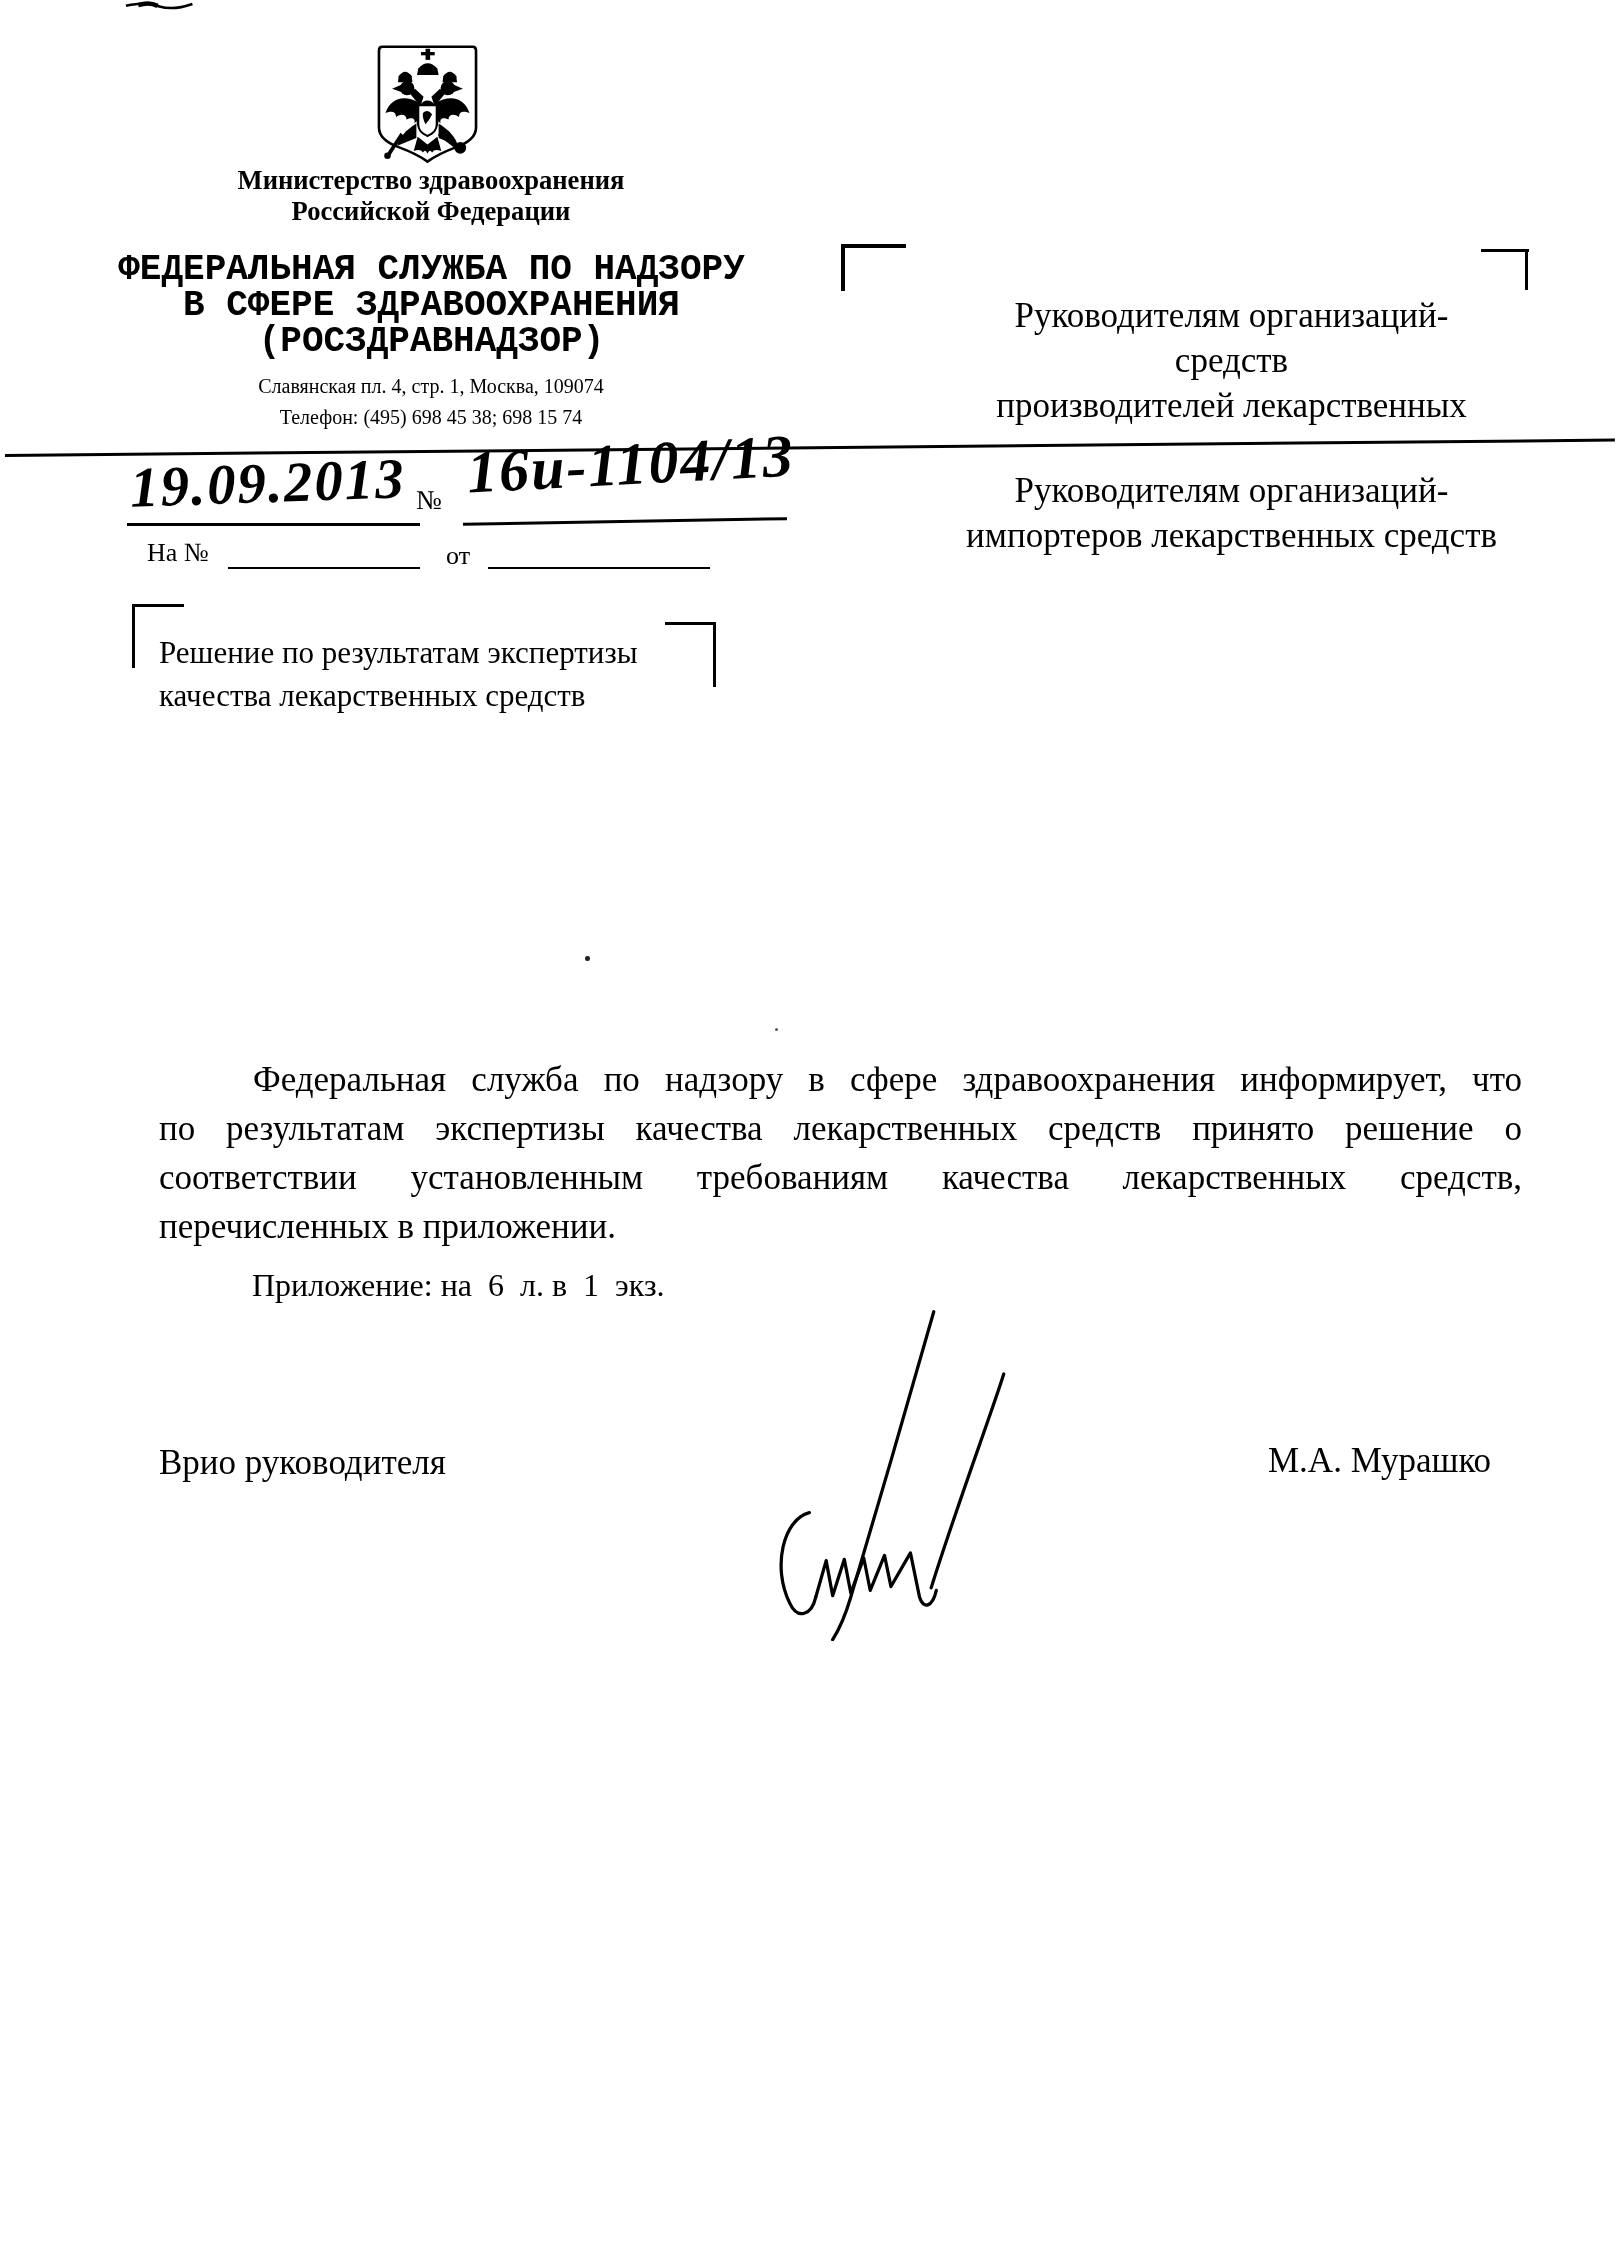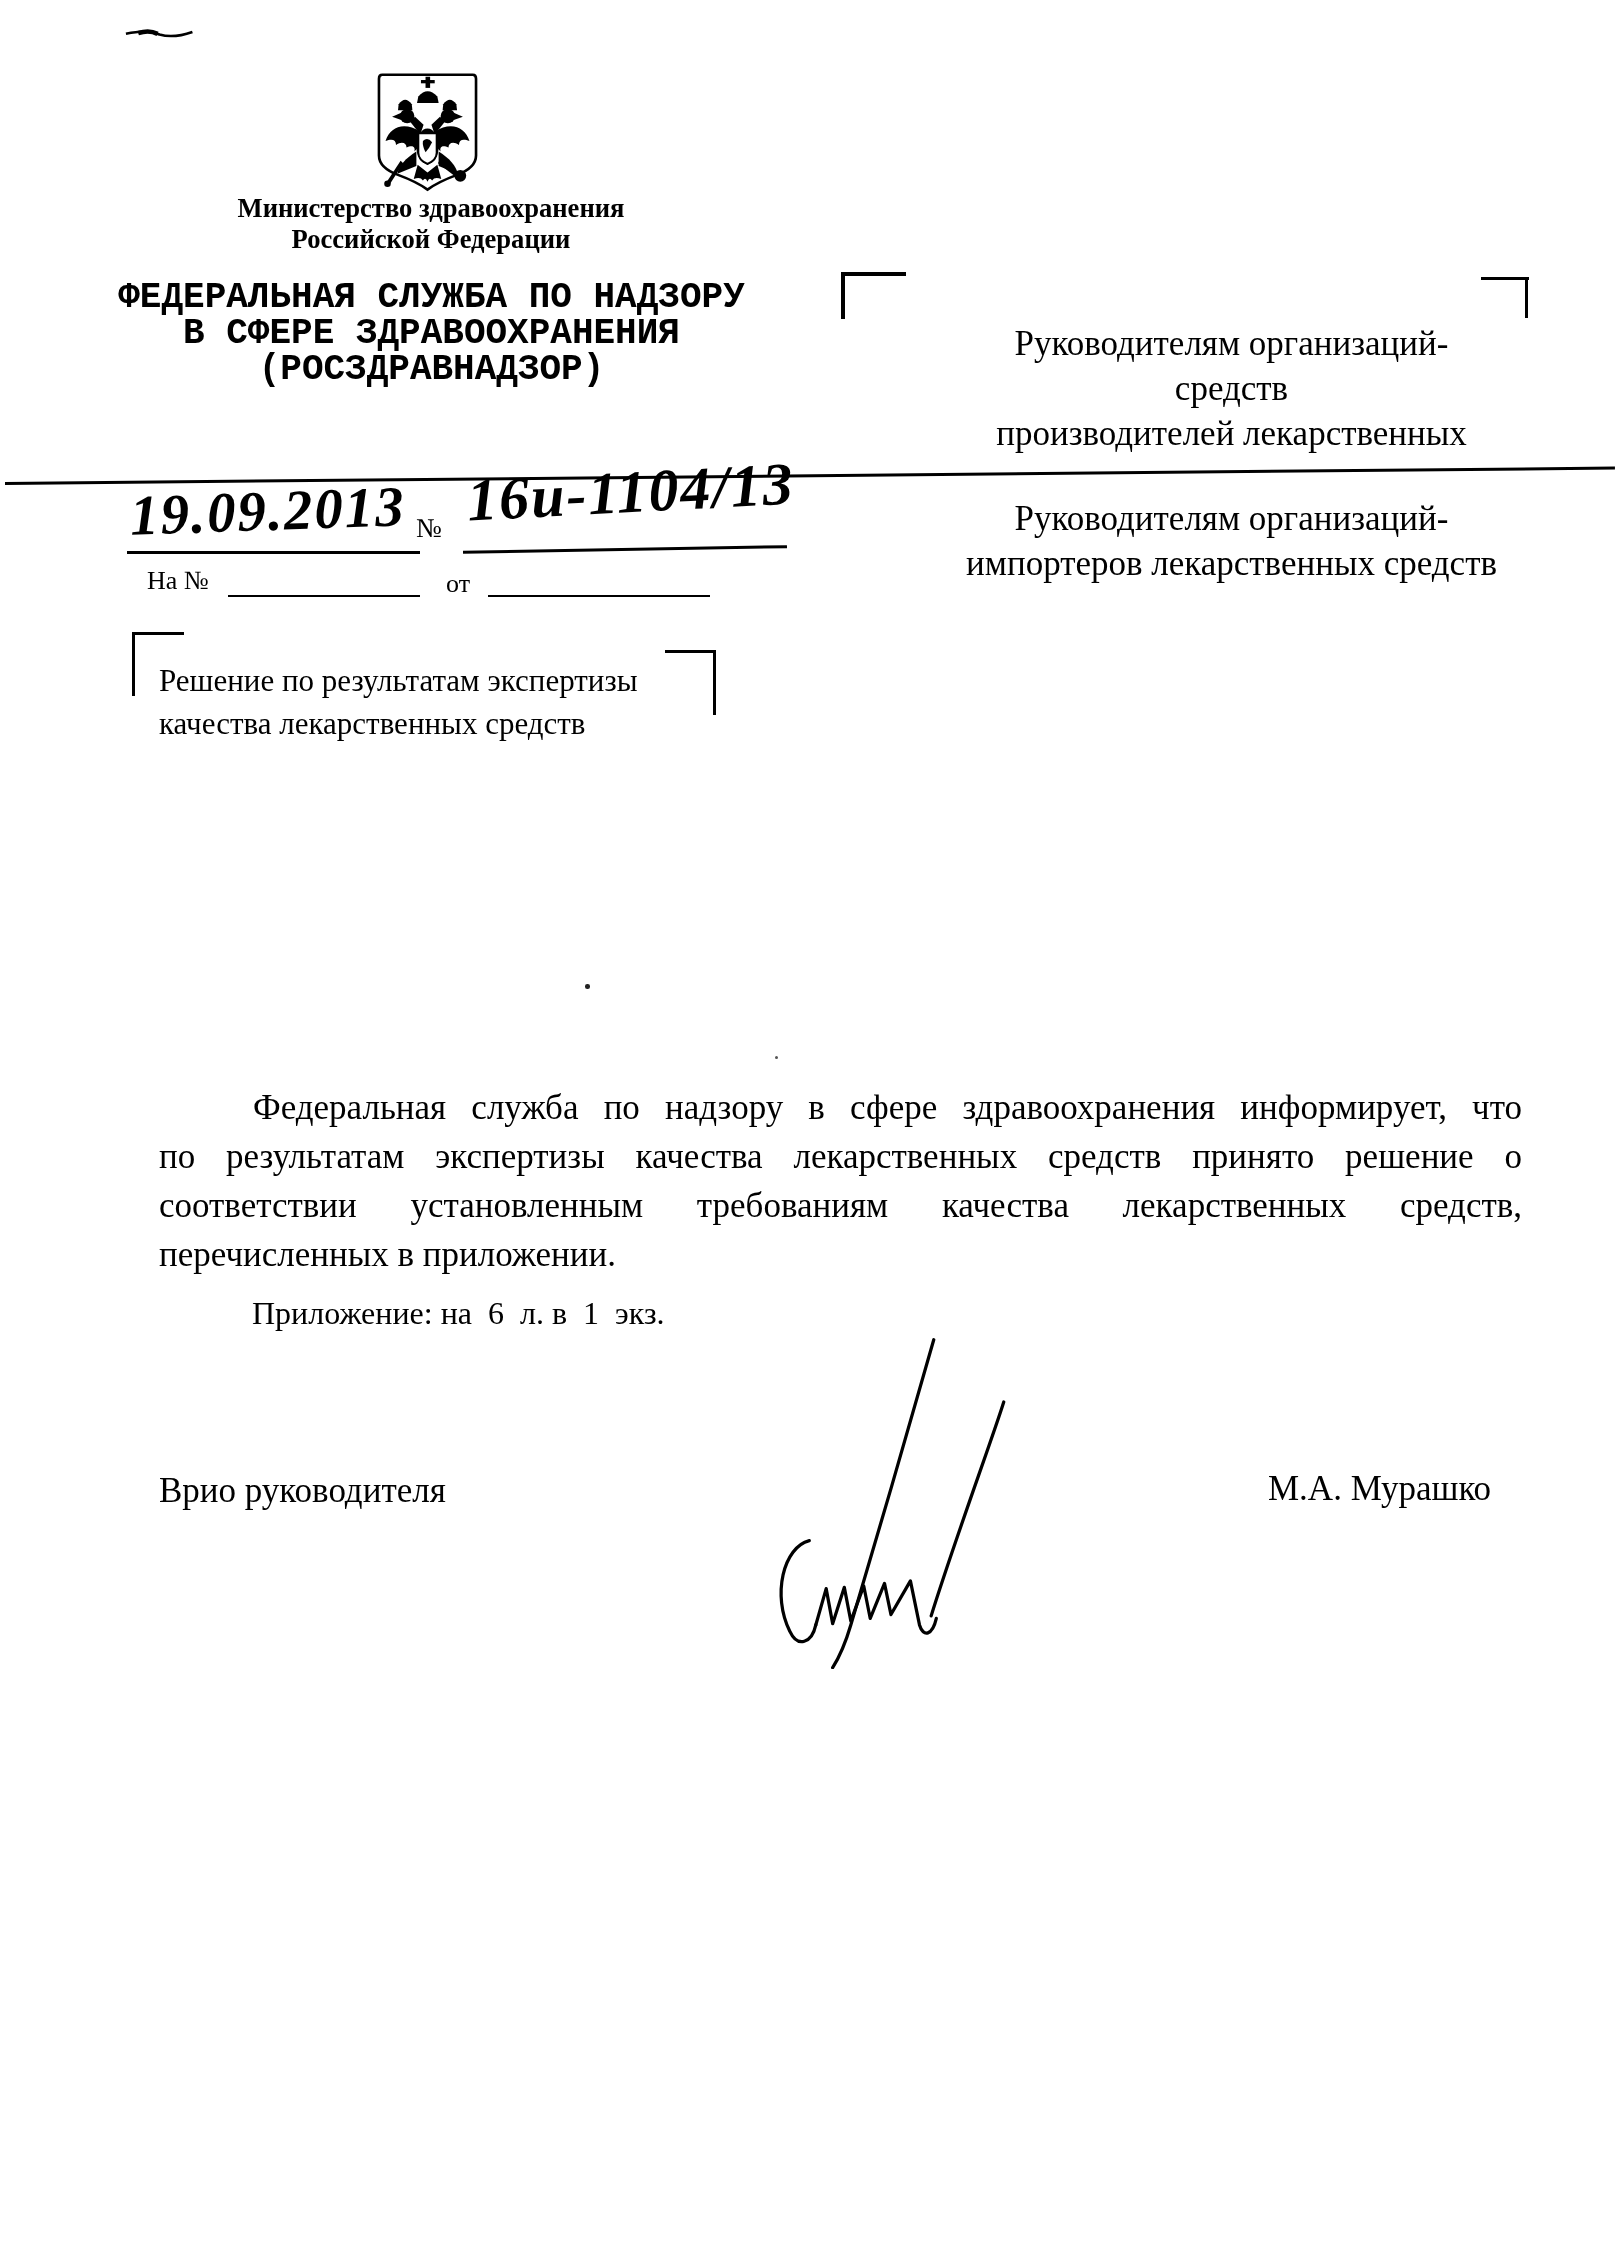--- a/index.html
+++ b/index.html
@@ -1,18 +1,18 @@
 <!DOCTYPE html>
 <html style="font-size:10.4px"><head>
 <meta charset="utf-8">
 <style>
   html,body { margin:0; padding:0; background:#fff; }
   .page {
     position:relative; width:1620px; height:1805px; background:#ffffff;
-    font-family:"Liberation Serif", serif; color:#000; overflow:hidden;margin-top:28px;
+    font-family:"Liberation Serif", serif; color:#000; overflow:hidden;
   }
   .abs { position:absolute; }
   .rule { position:absolute; background:#000; }
 
   .ministry { left:97px; top:165px; width:668px; font-size:26.6px; line-height:31px; font-weight:bold; text-align:center; }
   .service  { left:78px; top:252px; width:707px; font-size:36px; line-height:36px; font-weight:bold; text-align:center;font-family:Liberation Mono, monospace; }
   .addr     { left:97px; top:371px; width:668px; font-size:20px; line-height:30.5px; text-align:center; }
 
   .divider  { left:5.2px; top:454px; width:1610px; height:2.6px; transform:rotate(-0.55deg); transform-origin:left center; }
 
@@ -89,20 +89,24 @@
 
   <div class="abs ministry">
     <div>Министерство здравоохранения</div>
     <div>Российской Федерации</div>
   </div>
   <div class="abs service">
     <div>ФЕДЕРАЛЬНАЯ СЛУЖБА ПО НАДЗОРУ</div>
     <div>В СФЕРЕ ЗДРАВООХРАНЕНИЯ</div>
     <div>(РОСЗДРАВНАДЗОР)</div>
   </div>
+  <div class="abs addr">
+    <div>Славянская пл. 4, стр. 1, Москва, 109074</div>
+    <div>Телефон: (495) 698 45 38; 698 15 74</div>
+  </div>
 
   <div class="rule divider"></div>
 
   <div class="abs hw hw-date">19.09.2013</div>
   <div class="abs no-sign">№</div>
   <div class="abs hw hw-num">16и-1104/13</div>
   <div class="rule u-date"></div>
   <div class="rule u-num"></div>
 
   <div class="abs na-label">На №</div>

